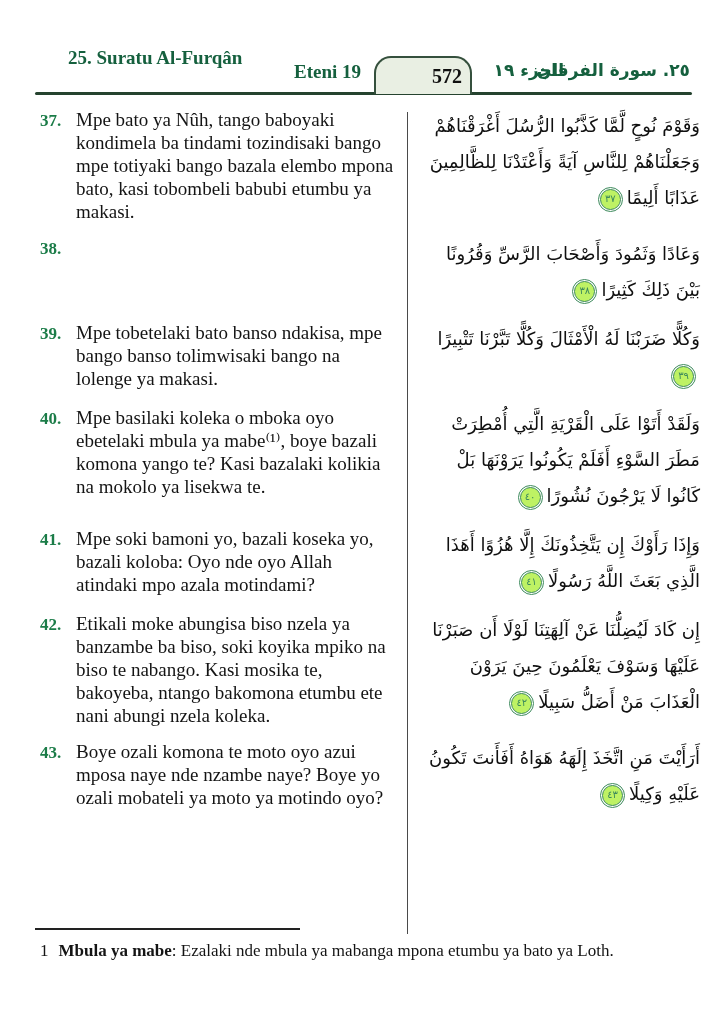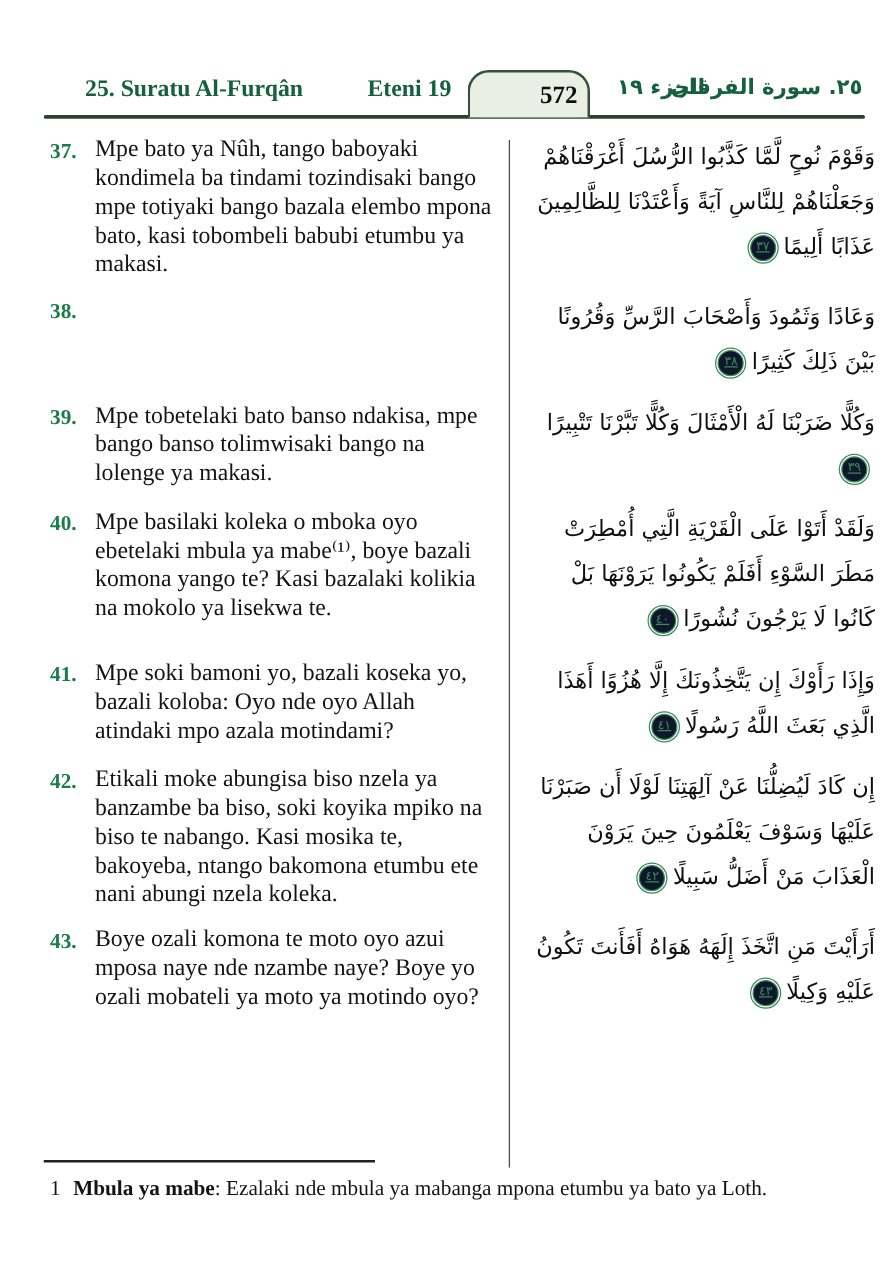--- a/index.html
+++ b/index.html
@@ -11,21 +11,21 @@
     --badge-border:#35503d;
     --ink:#141414;
   }
   *{margin:0;padding:0;box-sizing:border-box;}
   html,body{width:716px;height:1024px;}
   body{background:#ffffff;font-family:"Liberation Serif","DejaVu Serif",serif;color:var(--ink);}
   .page{position:relative;width:716px;height:1024px;background:#fff;overflow:hidden;}
 
   
   .hdr{position:absolute;left:0;top:0;width:716px;height:96px;}
-  .hdr-surah-latin{position:absolute;left:68px;top:61px;font-size:19px;font-weight:bold;color:var(--header-green);}
+  .hdr-surah-latin{position:absolute;left:68px;top:47px;font-size:19px;font-weight:bold;color:var(--header-green);}
   .hdr-part{position:absolute;left:294px;top:61px;font-size:19px;font-weight:bold;color:var(--header-green);text-align:right;}
   .page-badge{position:absolute;left:374px;top:56px;width:98px;height:38px;
     background:var(--badge-bg);border:2px solid var(--badge-border);border-bottom:none;
     border-radius:17px 17px 0 0;display:flex;align-items:center;justify-content:center;
     font-size:20px;font-weight:bold;color:#101010;z-index:2;padding-left:48px;}
   .hdr-juz{position:absolute;left:478px;top:60px;width:86px;font-size:17px;font-weight:bold;
     color:var(--header-green);direction:rtl;font-family:"DejaVu Sans",sans-serif;text-align:right;}
   .hdr-surah-ar{position:absolute;right:26px;top:60px;font-size:17px;font-weight:bold;
     color:var(--header-green);direction:rtl;font-family:"DejaVu Sans",sans-serif;}
   .hdr-rule{position:absolute;left:35px;right:24px;top:92px;height:3px;background:var(--rule-green);border-radius:2px;}
@@ -35,21 +35,21 @@
   .col-divider{position:absolute;left:407px;top:4px;width:1px;height:822px;background:#4a4a4a;}
   .verse-row{display:flex;margin-bottom:13px;}
   .trans-cell{flex:0 0 407px;display:flex;padding-left:40px;padding-right:10px;}
   .vnum{flex:0 0 36px;font-size:17px;font-weight:bold;color:var(--number-green);line-height:23px;padding-top:1px;}
   .trans-text{flex:1;font-size:19px;line-height:23px;color:var(--ink);}
   .arabic-cell{flex:1;direction:rtl;text-align:right;padding-right:16px;padding-left:20px;
     font-family:"DejaVu Sans",sans-serif;font-size:18px;line-height:36px;color:#101010;}
   .ayah-marker{display:inline-flex;align-items:center;justify-content:center;
     width:21px;height:21px;border:1px solid var(--marker-green);outline:1px solid var(--marker-green);
     outline-offset:1px;border-radius:50%;font-size:10px;line-height:1;color:var(--marker-green);
-    margin:0 6px;vertical-align:middle;background:#0f172a;text-decoration:underline;}
+    margin:0 6px;vertical-align:middle;background:#bef264;}
 
   
   .footnote-area{position:absolute;left:0;top:928px;width:716px;}
   .fn-rule{position:absolute;left:35px;top:0;width:265px;height:2px;background:#222;}
   .fn-line{position:absolute;left:40px;top:12px;right:20px;font-size:17px;line-height:22px;color:var(--ink);}
   .fn-num{margin-right:10px;}
   .fn-term{font-weight:bold;}
 </style>
 </head>
 <body>

